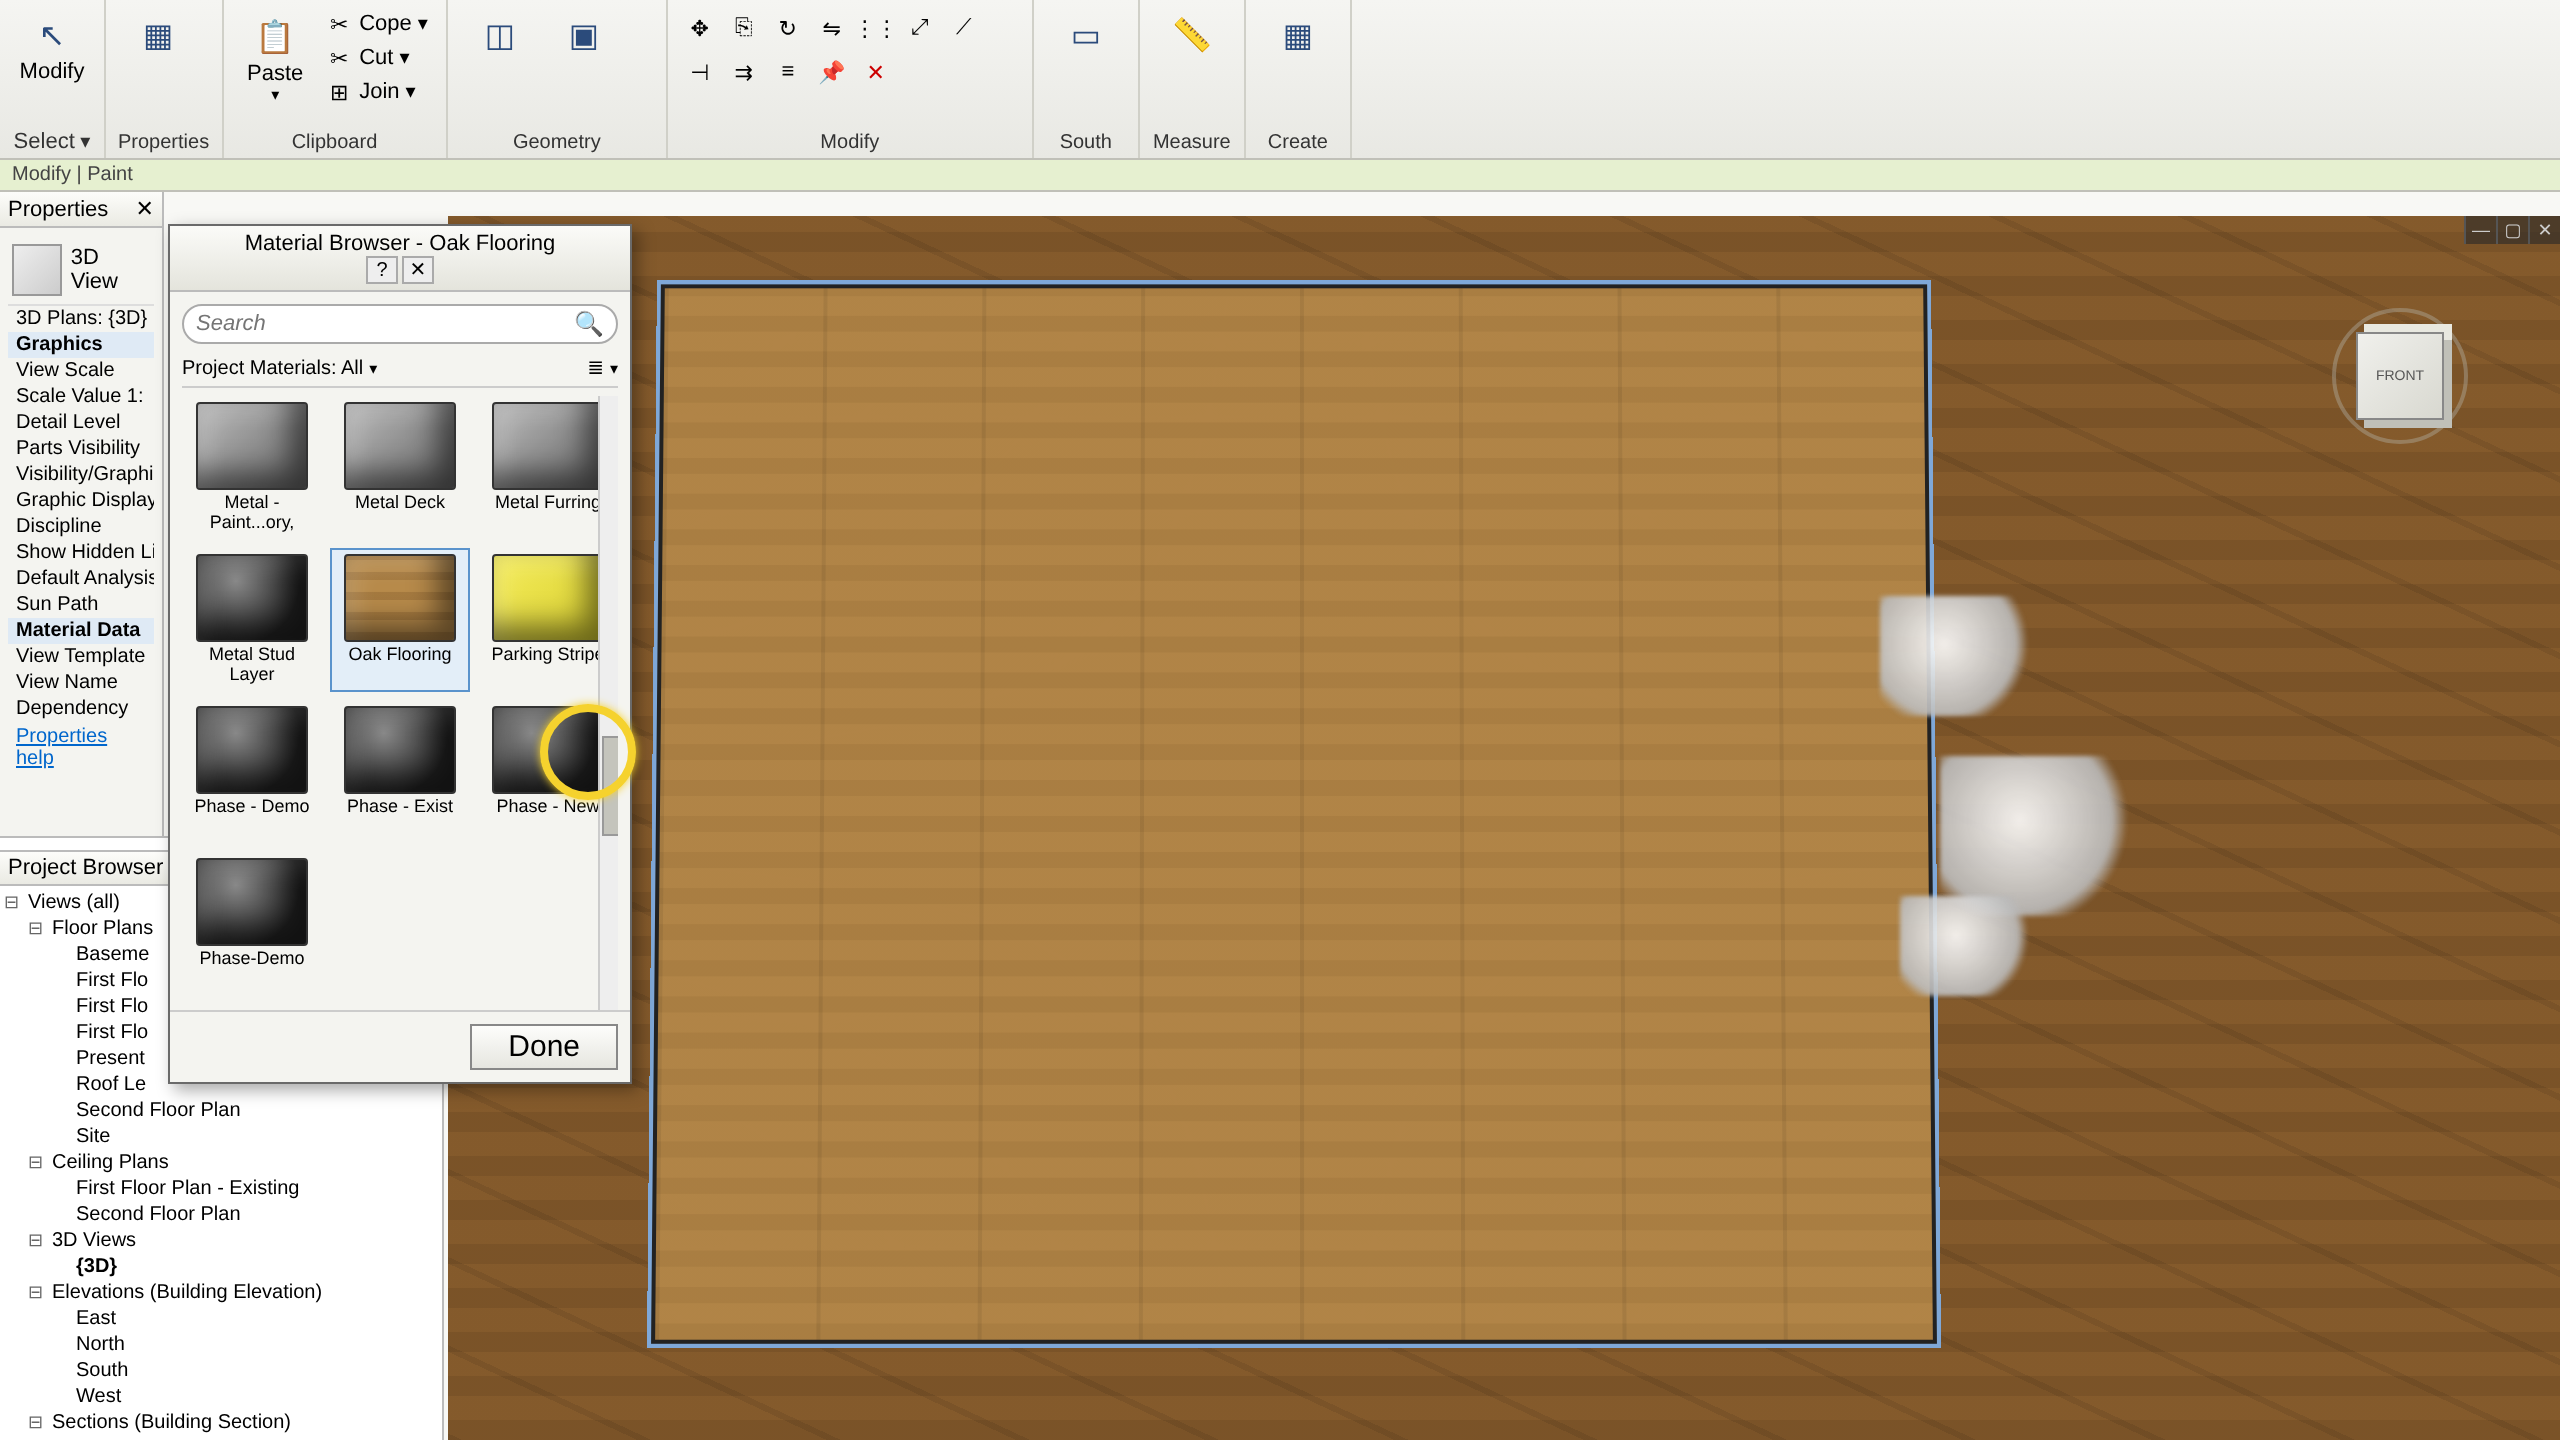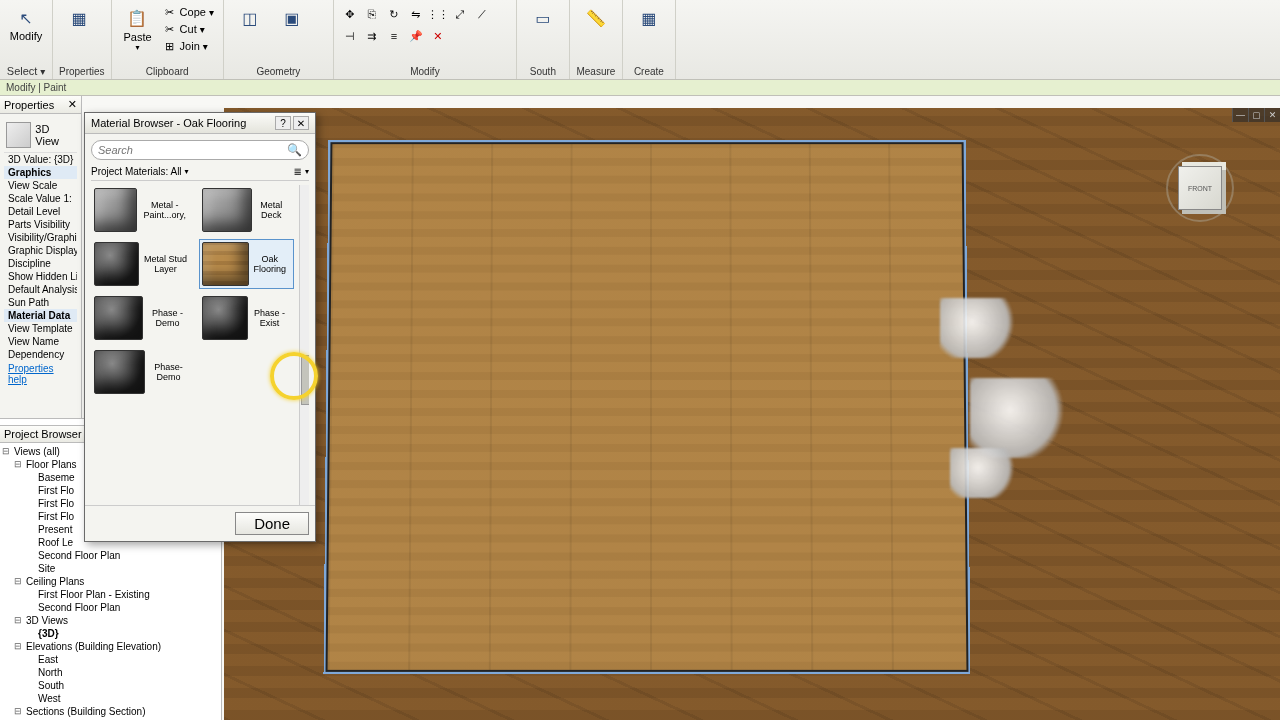--- a/index.html
+++ b/index.html
@@ -77,32 +77,32 @@
 
 .matbrowser {
   position: absolute;
   left: 84px; top: 112px;
   width: 232px; height: 430px;
   background: #f4f4f0;
   border: 1px solid #6a6a6a;
   box-shadow: 3px 3px 8px rgba(0,0,0,0.35);
   display: flex; flex-direction: column;
 }
-.mat-title { background: linear-gradient(#fbfbf8,#e4e4dc); border-bottom: 1px solid #bbb; padding: 3px 6px; font-size: 11px; display: flex; align-items: center; justify-content: space-between; }
+.mat-title { background: linear-gradient(#fbfbf8,#e4e4dc); border-bottom: 1px solid #bbb; padding: 3px 6px; font-size: 11px; display: flex; align-items: center; justify-content: space-between; flex-direction: column; }
 .mat-title-btns { display: flex; gap: 2px; }
 .mat-title-btn { width: 16px; height: 14px; border: 1px solid #aaa; background: #eee; font-size: 10px; display:flex; align-items:center; justify-content:center; cursor: pointer; }
 .mat-search { margin: 6px; display: flex; border: 1px solid #aaa; background: #fff; border-radius: 10px; padding: 2px 6px; align-items: center; }
 .mat-search input { border: none; outline: none; flex: 1; font-size: 11px; font-style: italic; color: #888; }
 .mat-search-btn { font-size: 12px; color: #555; cursor: pointer; }
 .mat-filter { margin: 0 6px 4px; display: flex; justify-content: space-between; align-items: center; border-bottom: 1px solid #ccc; padding-bottom: 3px; }
 .mat-filter-btn { font-size: 10px; display:flex; align-items:center; gap:3px; cursor:pointer; }
 .mat-filter-btn::after { content: '▾'; font-size: 8px; }
 .mat-grid-wrap { flex: 1; overflow-y: auto; margin: 0 6px; position: relative; }
 .mat-grid { display: grid; grid-template-columns: repeat(3, 1fr); gap: 4px; }
-.mat-item { display: flex; flex-direction: row; align-items: center; padding: 2px; cursor: pointer; border: 1px solid transparent; }
+.mat-item { display: flex; flex-direction: column; align-items: center; padding: 2px; cursor: pointer; border: 1px solid transparent; }
 .mat-item.selected { border: 1px solid #5a93cc; background: #e3eef8; }
 .mat-swatch { width: 56px; height: 44px; background: #555; border: 1px solid #333; box-shadow: inset -8px -8px 14px rgba(0,0,0,0.5), inset 6px 6px 10px rgba(255,255,255,0.15); border-radius: 2px; }
 .mat-swatch.oak { background: #b78a4a; background-image: repeating-linear-gradient(0deg, rgba(90,55,20,0.2) 0 4px, transparent 4px 10px); }
 .mat-swatch.yellow { background: linear-gradient(135deg,#f5ec5a,#d8cf30); }
 .mat-swatch.metal { background: linear-gradient(135deg,#bbb,#666); }
 .mat-swatch.sphere { background: radial-gradient(circle at 35% 30%, #888, #222 70%); }
 .mat-item-label { font-size: 9px; text-align: center; line-height: 1.1; margin-top: 2px; min-height: 20px; }
 .mat-footer { padding: 6px; border-top: 1px solid #ccc; display: flex; justify-content: flex-end; gap: 6px; }
 .mat-done { padding: 2px 18px; border: 1px solid #888; background: linear-gradient(#fdfdfb,#e6e6e0); font-size: 15px; cursor: pointer; }
 
@@ -217,21 +217,21 @@
 <div class="left-col">
   <div class="props-header">
     <span>Properties</span>
     <span class="props-close">✕</span>
   </div>
   <div class="props-body">
     <div class="props-type">
       <div class="cube3d"></div>
       <div>3D View</div>
     </div>
-    <div class="props-row">3D Value: {3D}</div>
+    <div class="props-row">3D Plans: {3D}</div>
     <div class="props-cat">Graphics</div>
     <div class="props-row">View Scale</div>
     <div class="props-row">Scale Value    1:</div>
     <div class="props-row">Detail Level</div>
     <div class="props-row">Parts Visibility</div>
     <div class="props-row">Visibility/Graphics</div>
     <div class="props-row">Graphic Display O</div>
     <div class="props-row">Discipline</div>
     <div class="props-row">Show Hidden Line</div>
     <div class="props-row">Default Analysis D</div>

